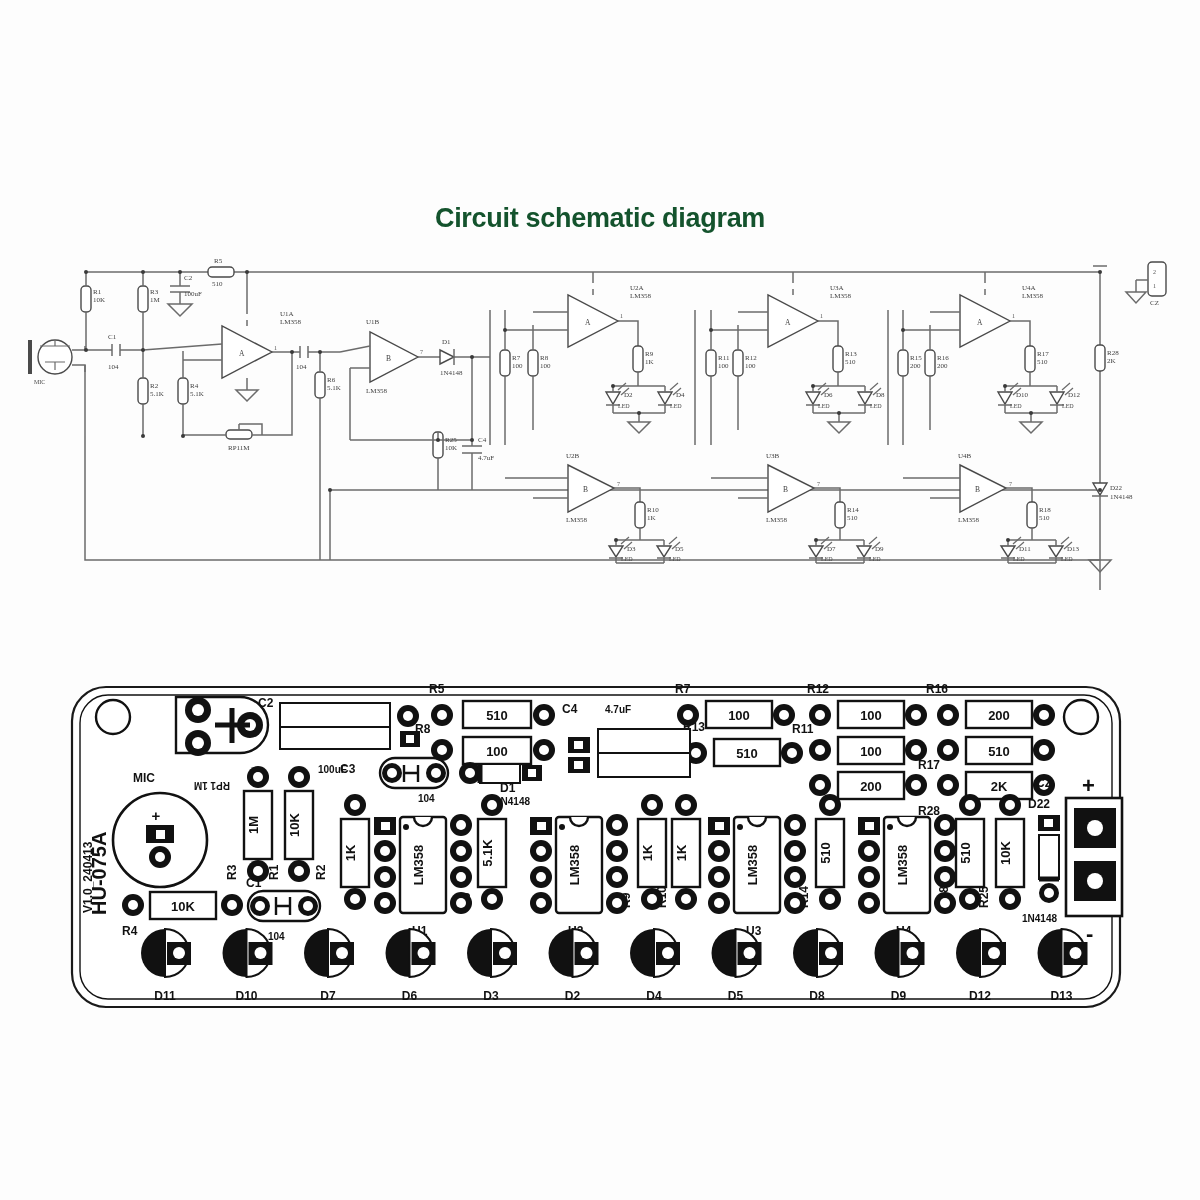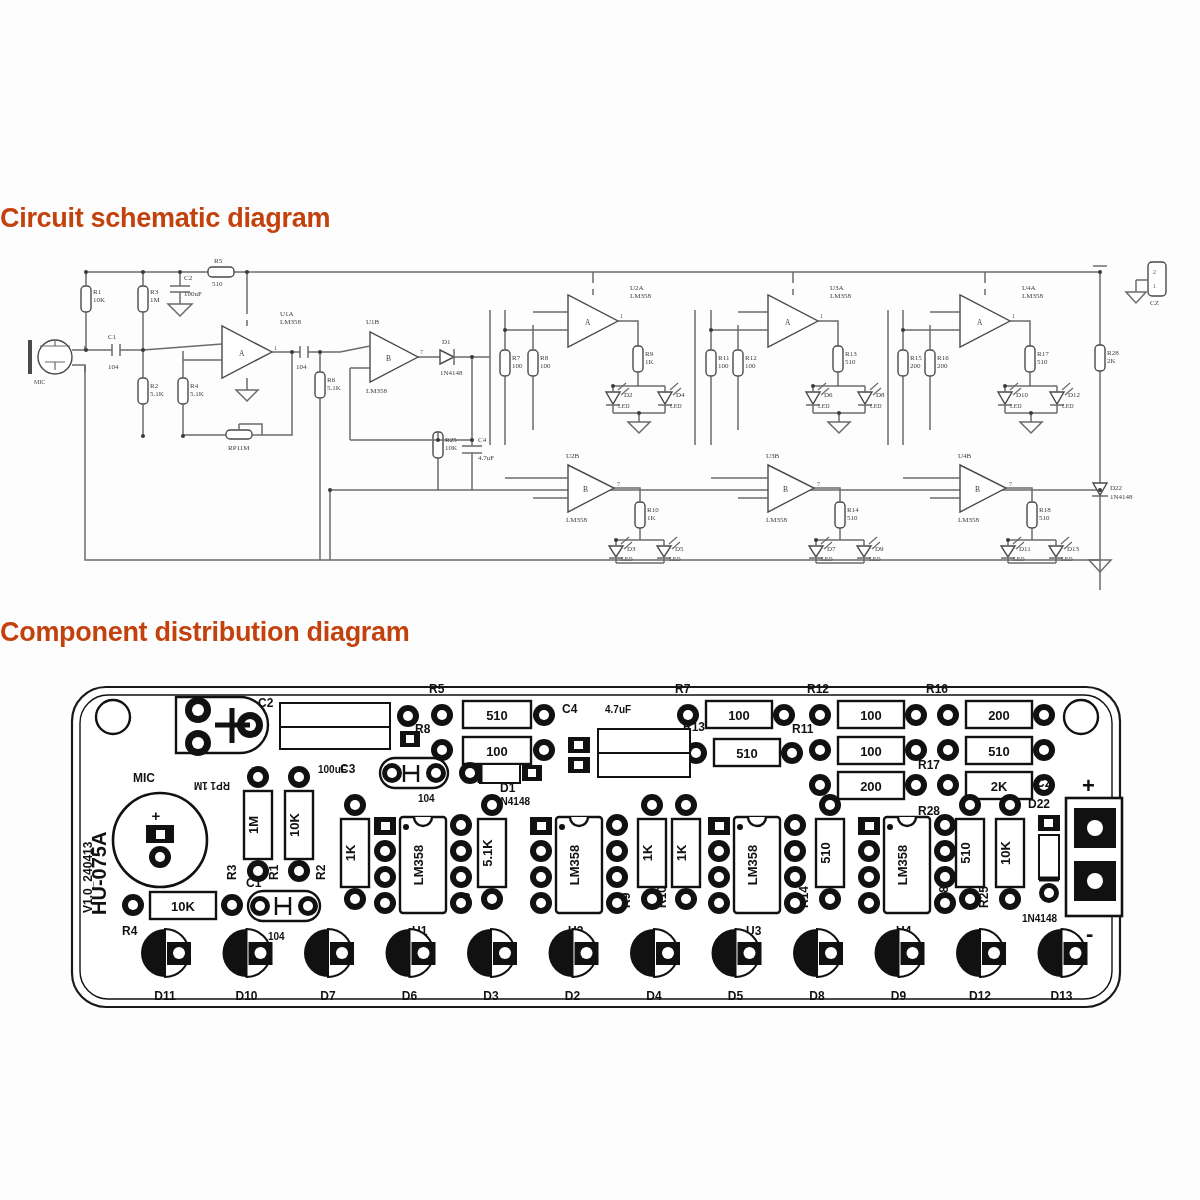--- a/index.html
+++ b/index.html
@@ -5,22 +5,22 @@
 <style>
   html,body{margin:0;padding:0;background:#ffffff;}
   body{
     width:1200px;height:1200px;position:relative;overflow:hidden;
     font-family:"Liberation Sans", sans-serif;
     background:#ffffff;
   }
   .page{position:absolute;inset:0;background:#fdfdfd;}
 
   .title{
-    position:absolute;width:100%;
-    color:#c2410c;font-weight:bold;letter-spacing:-0.3px;
+    position:absolute;width:100%;text-align:center;
+    color:#14532d;font-weight:bold;letter-spacing:-0.3px;
   }
   #schematic-title{top:203px;font-size:27px;}
   #pcb-title{top:617px;font-size:27px;}
 
   .svg-layer{position:absolute;left:0;top:0;}
 
   
   .wire{stroke:#6b6b6b;stroke-width:1.5;fill:none;}
   .wire-thin{stroke:#6b6b6b;stroke-width:1.2;fill:none;}
   .body{stroke:#4a4a4a;stroke-width:1.4;fill:#ffffff;}
@@ -486,21 +486,20 @@
       <circle class="dot" cx="1031" cy="163" r="2"></circle>
       <circle class="dot" cx="1008" cy="290" r="2"></circle>
       <circle class="dot" cx="1100" cy="22" r="2"></circle>
       <circle class="dot" cx="1100" cy="240" r="2"></circle>
       <circle class="dot" cx="711" cy="80" r="2"></circle>
       <circle class="dot" cx="903" cy="80" r="2"></circle>
       <circle class="dot" cx="330" cy="240" r="2"></circle>
     </g>
   </svg>
 
-  <div class="title" id="pcb-title">Component distribution diagram</div>
 
   <svg class="svg-layer" id="pcb-svg" width="1200" height="360" style="top:665px">
 
     <defs>
       <pattern id="hatch" width="8" height="8" patternUnits="userSpaceOnUse" patternTransform="rotate(45)">
         <rect width="8" height="8" fill="#fff"></rect>
         <line x1="0" y1="0" x2="0" y2="8" stroke="#111" stroke-width="3"></line>
       </pattern>
     </defs>
 

